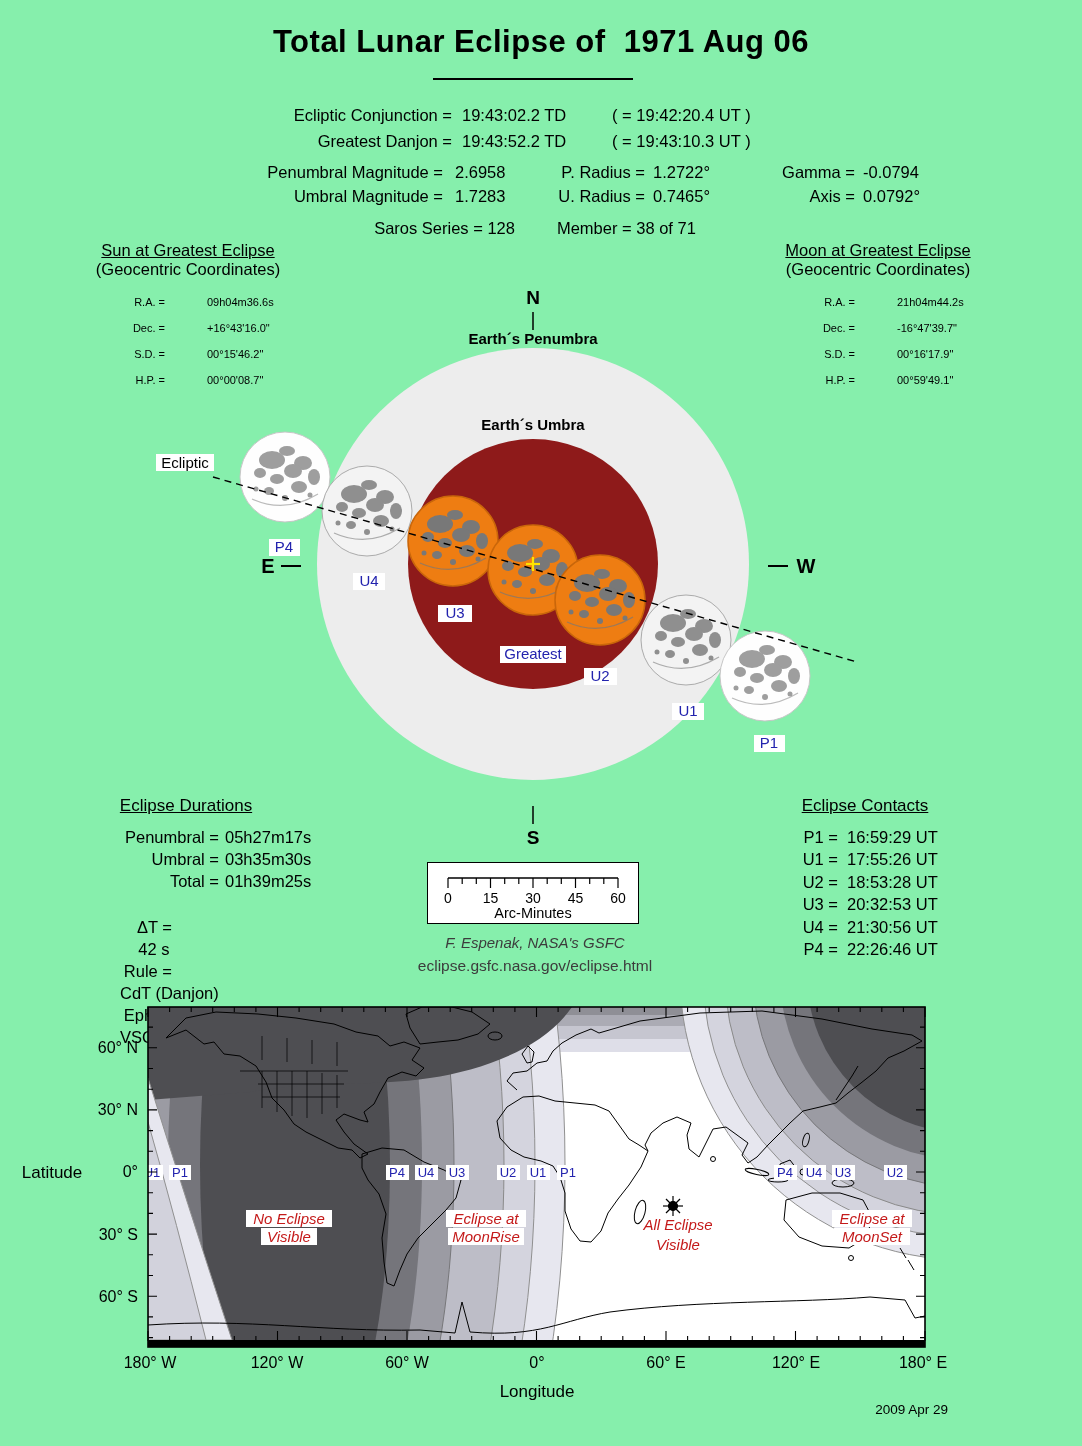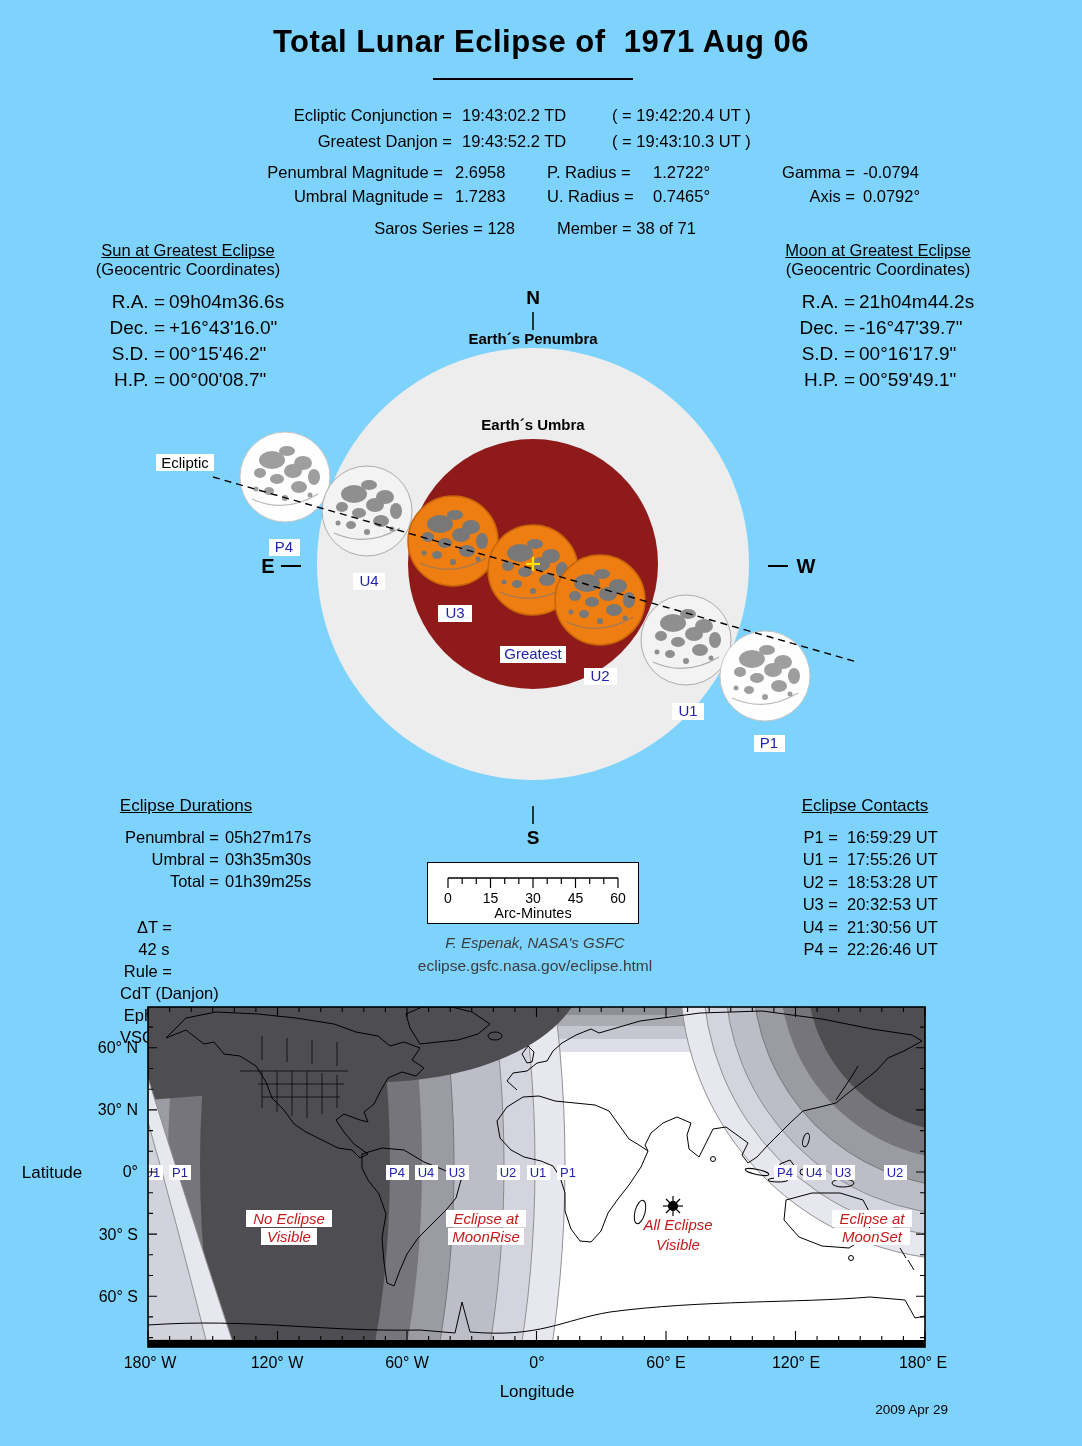--- a/index.html
+++ b/index.html
@@ -1,39 +1,39 @@
 <!DOCTYPE html>
 <html><head>
 <meta charset="utf-8">
 <style>
   html,body{margin:0;padding:0;background:#fff;}
   body{font-family:"Liberation Sans",sans-serif;color:#000;}
-  #page{position:relative;width:1082px;height:1446px;background:#7dd3fc;overflow:hidden;}
+  #page{position:relative;width:1082px;height:1446px;background:#86efac;overflow:hidden;}
   .abs{position:absolute;}
   .ctr{text-align:center;}
   #main-title{left:0;top:24px;width:1082px;font-size:31px;font-weight:bold;letter-spacing:.5px;white-space:pre;}
   #title-rule{left:433px;top:78px;width:200px;height:2px;background:#000;}
   .hrow{display:flex;line-height:26px;font-size:16.5px;}
   .hlbl{width:190px;text-align:right;white-space:pre;}
   .hval{width:132px;margin-left:10px;white-space:pre;}
   .hut{margin-left:18px;white-space:pre;}
   .srow{display:flex;line-height:24px;font-size:16.5px;}
   .c1l{width:238px;text-align:right;white-space:pre;}
   .c1v{width:70px;margin-left:12px;white-space:pre;}
-  .c2l{width:98px;margin-left:22px;white-space:pre;}
+  .c2l{width:98px;text-align:right;margin-left:22px;white-space:pre;}
   .c2v{width:82px;margin-left:8px;white-space:pre;}
   .c3l{width:90px;text-align:right;margin-left:30px;white-space:pre;}
   .c3v{margin-left:8px;white-space:pre;}
   .sarosline{display:flex;justify-content:center;gap:42px;font-size:16.5px;}
   .coordblock{width:270px;}
   .coordblock .bt{font-size:16.5px;text-decoration:underline;text-align:center;}
   .coordblock .bs{font-size:16.5px;text-align:center;}
-  .crow{display:flex;line-height:26px;font-size:19px;}
+  .crow{display:flex;line-height:26px;font-size:11px;gap:20px;}
   .crl{width:112px;text-align:right;white-space:pre;}
-  .crv{margin-left:4px;white-space:pre;}
+  .crv{margin-left:22px;white-space:pre;}
   .blockhead{font-size:17px;text-decoration:underline;text-align:center;}
   .drow{display:flex;line-height:22px;font-size:16.5px;}
   .drl{width:124px;text-align:right;white-space:pre;}
   .drv{margin-left:6px;white-space:pre;}
   .prow{display:flex;line-height:22px;font-size:16.5px;flex-direction:column;}
   .prl{width:72px;text-align:right;white-space:pre;}
   .prv{margin-left:20px;white-space:pre;}
   .krow{display:flex;line-height:22.4px;font-size:16.5px;}
   .krl{width:44px;text-align:right;white-space:pre;}
   .krv{margin-left:9px;white-space:pre;}

